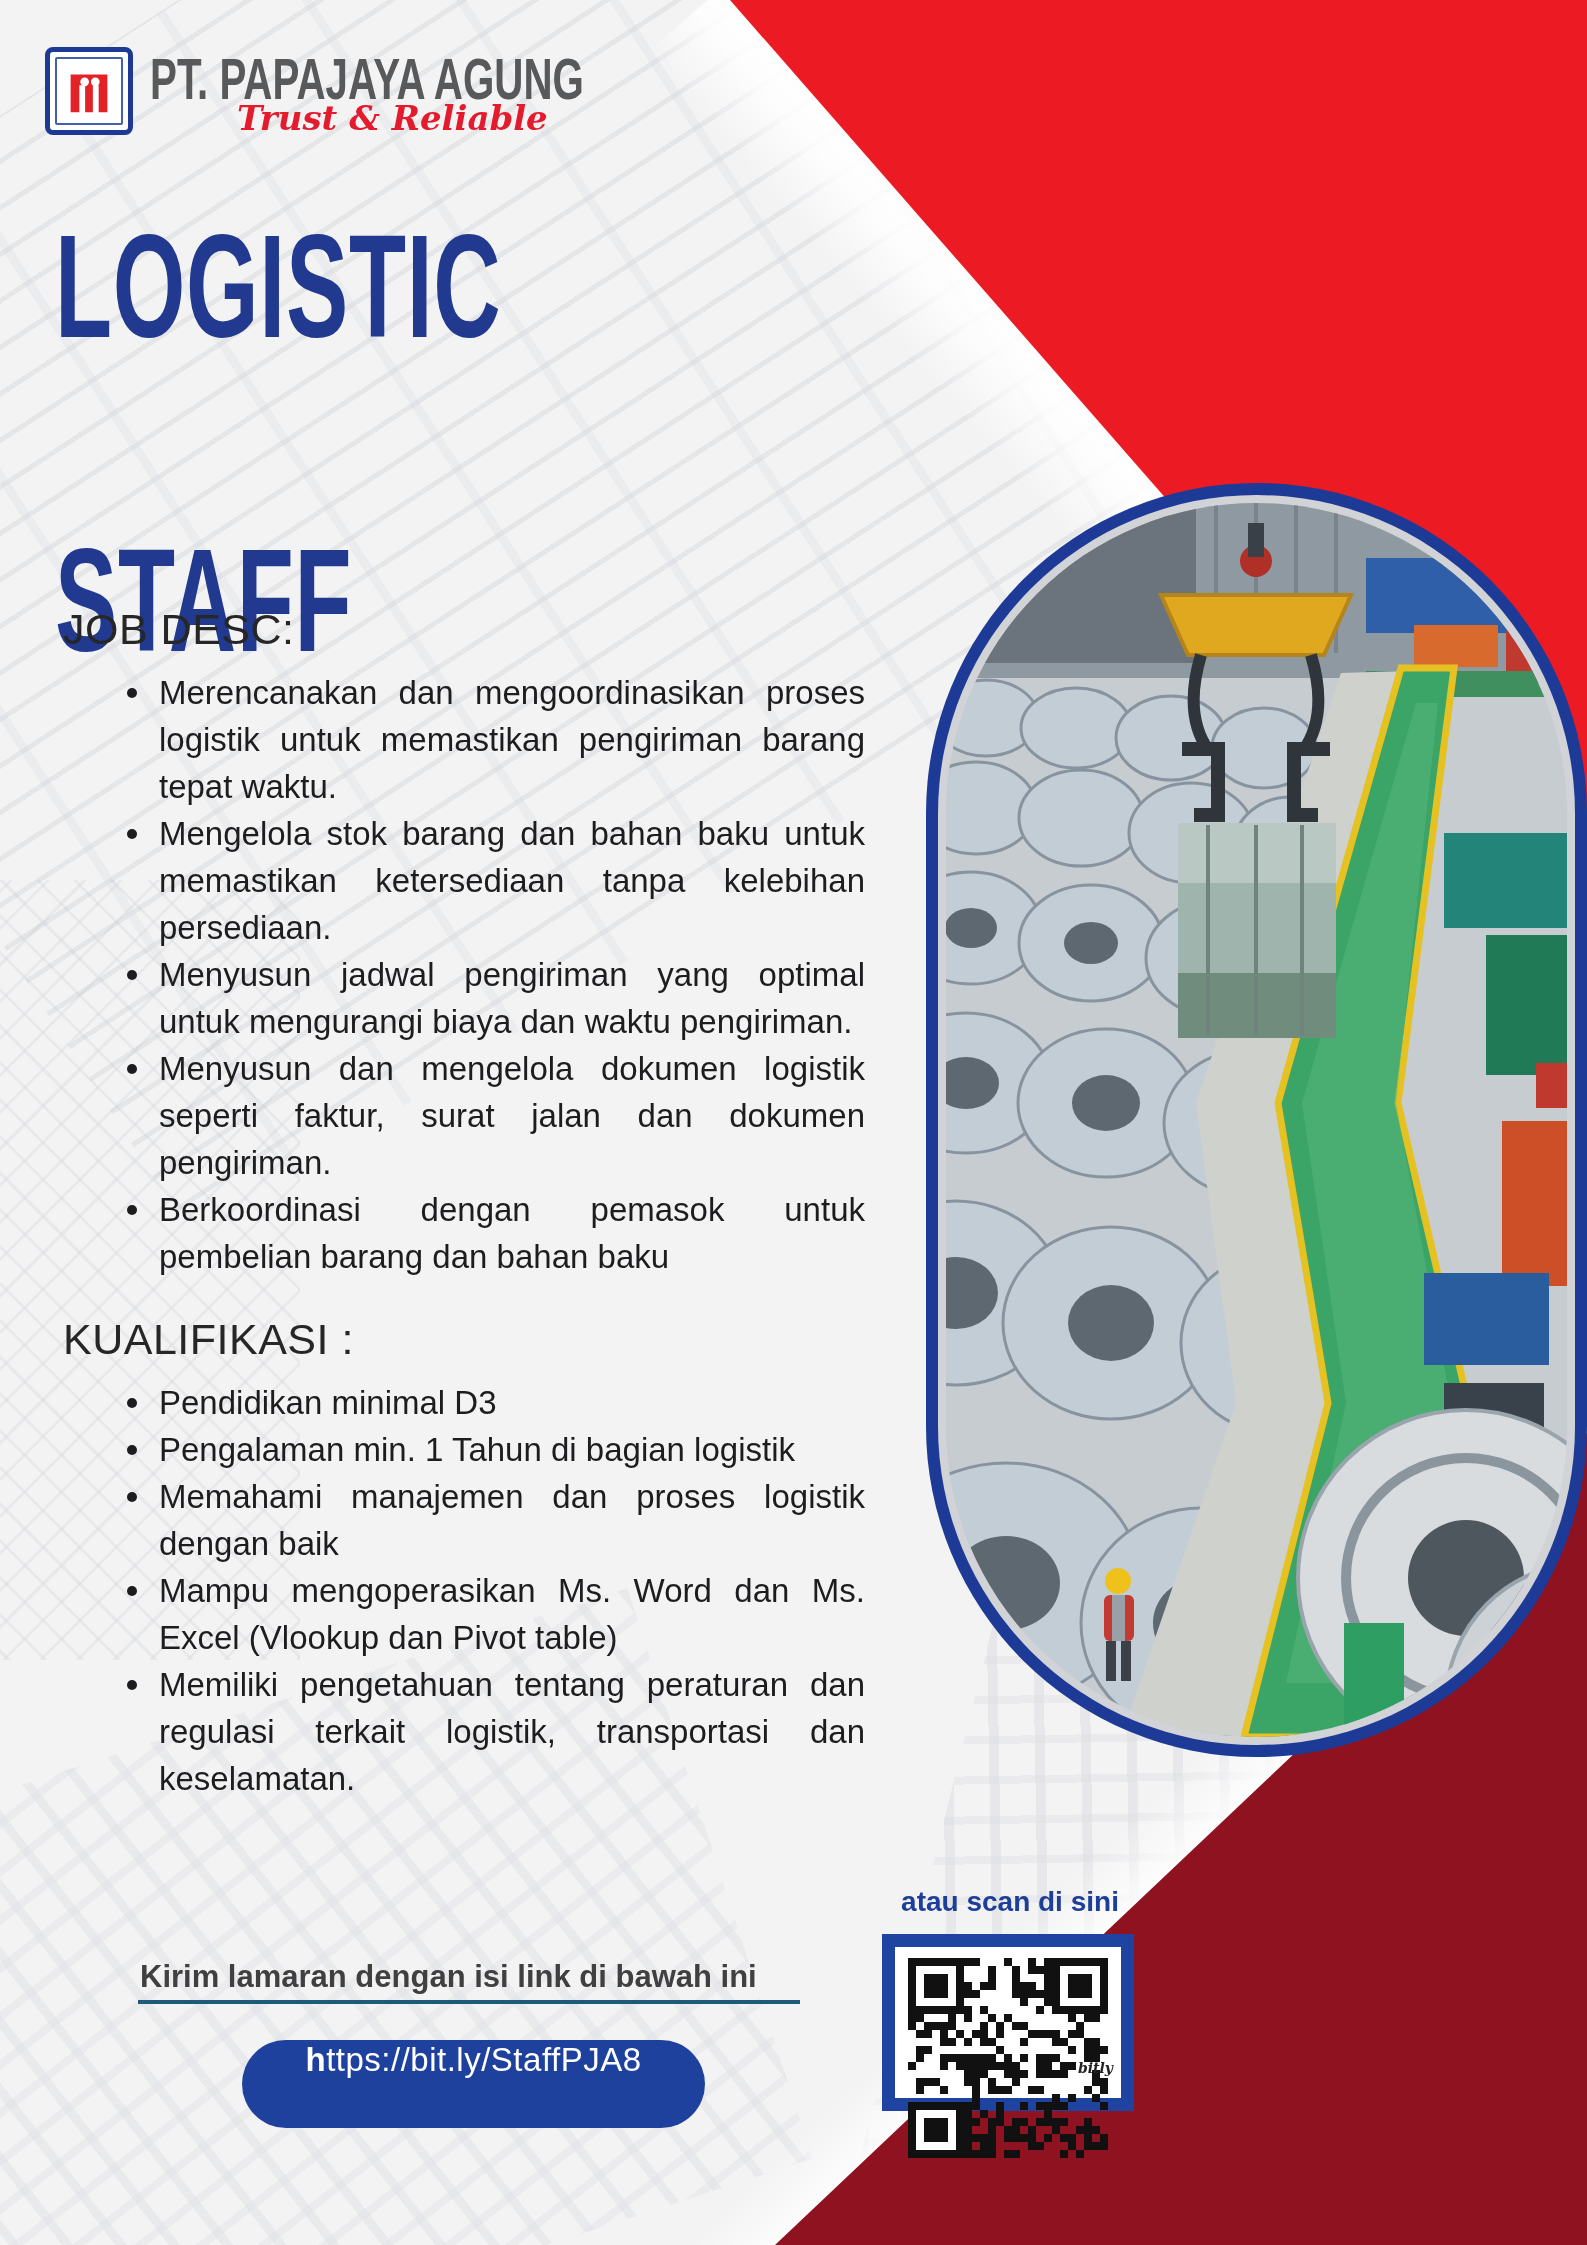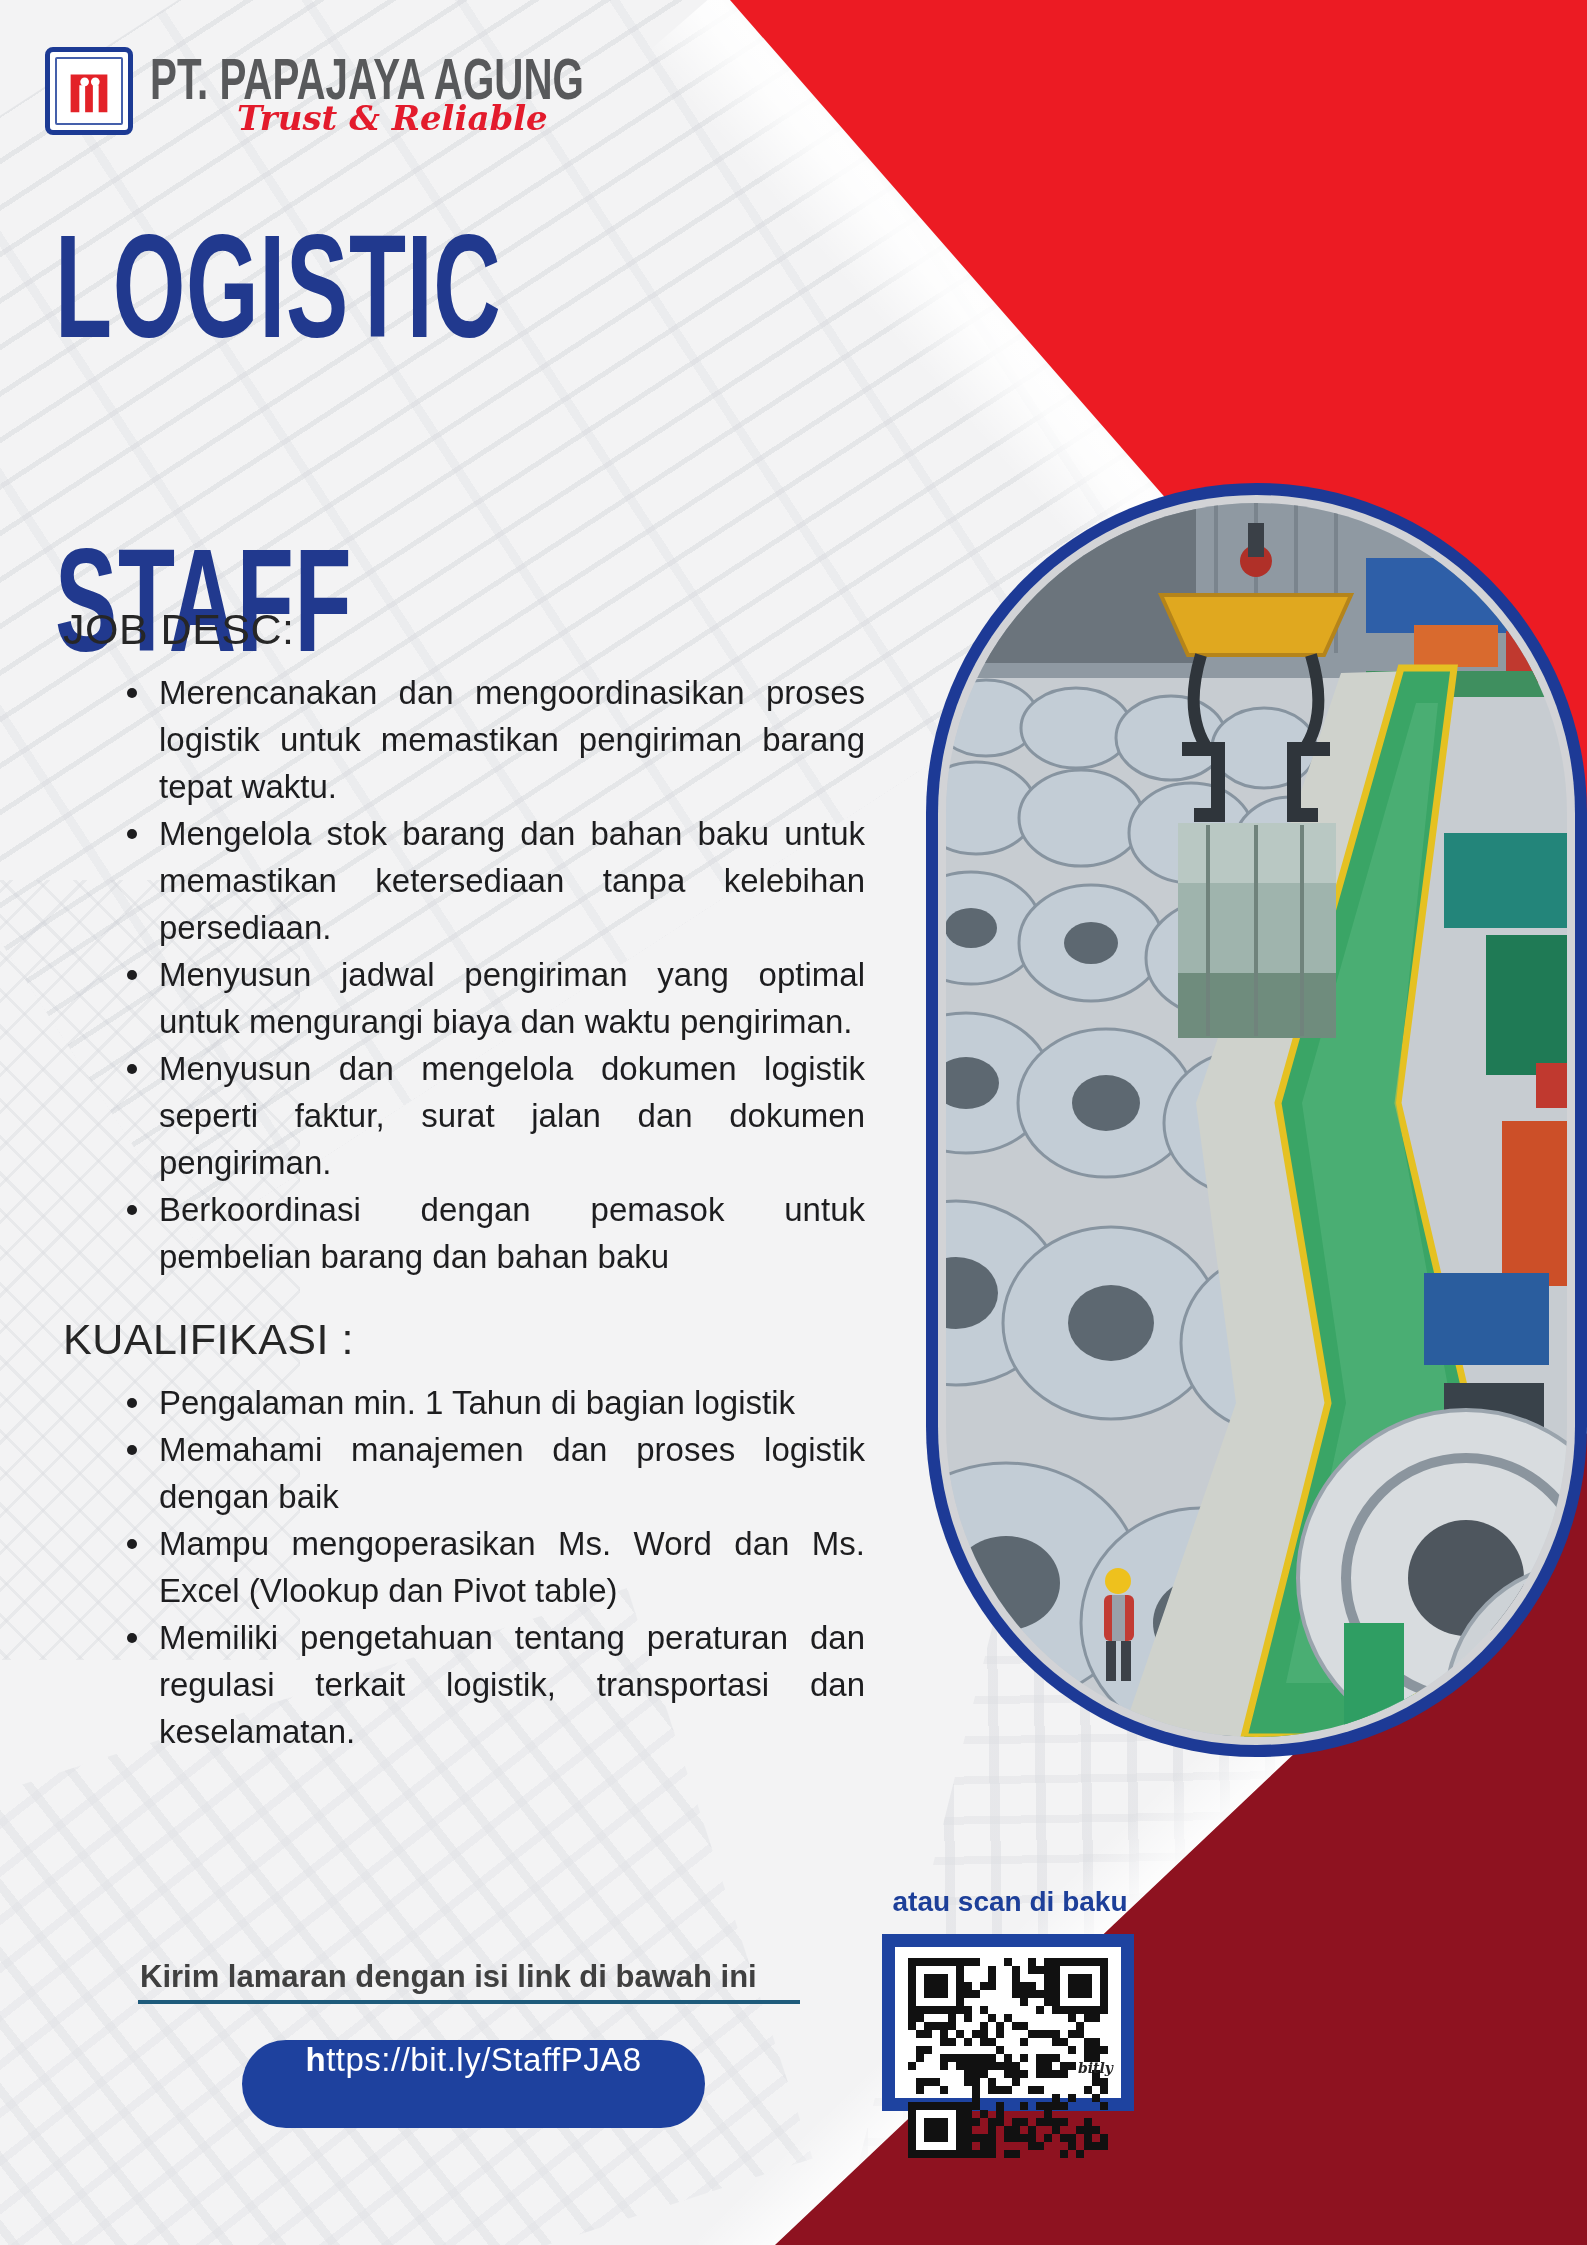--- a/index.html
+++ b/index.html
@@ -132,20 +132,21 @@
       <li class="bullet-item">Mengelola stok barang dan bahan baku untuk memastikan ketersediaan tanpa kelebihan persediaan.</li>
       <li class="bullet-item">Menyusun jadwal pengiriman yang optimal untuk mengurangi biaya dan waktu pengiriman.</li>
       <li class="bullet-item">Menyusun dan mengelola dokumen logistik seperti faktur, surat jalan dan dokumen pengiriman.</li>
       <li class="bullet-item">Berkoordinasi dengan pemasok untuk pembelian barang dan bahan baku</li>
     </ul>
   </div>
 
   <div class="section" id="kualifikasi">
     <div class="section-heading">KUALIFIKASI :</div>
     <ul class="bullet-list">
+      <li class="bullet-item">Pendidikan minimal D3</li>
       <li class="bullet-item">Pengalaman min. 1 Tahun di bagian logistik</li>
       <li class="bullet-item">Memahami manajemen dan proses logistik dengan baik</li>
       <li class="bullet-item">Mampu mengoperasikan Ms. Word dan Ms. Excel (Vlookup dan Pivot table)</li>
       <li class="bullet-item">Memiliki pengetahuan tentang peraturan dan regulasi terkait logistik, transportasi dan keselamatan.</li>
     </ul>
   </div>
 
   <div id="photo-capsule">
     <div class="ring"></div>
     <div class="photo">
@@ -245,21 +246,21 @@
       </svg>
     </div>
   </div>
 
   <div id="apply-instruction">Kirim lamaran dengan isi link di bawah ini</div>
   <div id="apply-underline"></div>
   <button id="link-pill">
     <span>https://bit.ly/StaffPJA8</span>
   </button>
 
-  <div id="scan-label">atau scan di baku</div>
+  <div id="scan-label">atau scan di sini</div>
   <div id="qr-block">
     <div id="qr-white">
       <svg id="qr-canvas" width="200" height="200">
           <rect x="0" y="56" width="8" height="8" fill="#111"></rect>
           <rect x="0" y="64" width="8" height="8" fill="#111"></rect>
           <rect x="0" y="104" width="8" height="8" fill="#111"></rect>
           <rect x="8" y="56" width="8" height="8" fill="#111"></rect>
           <rect x="8" y="72" width="8" height="8" fill="#111"></rect>
           <rect x="8" y="88" width="8" height="8" fill="#111"></rect>
           <rect x="8" y="96" width="8" height="8" fill="#111"></rect>

